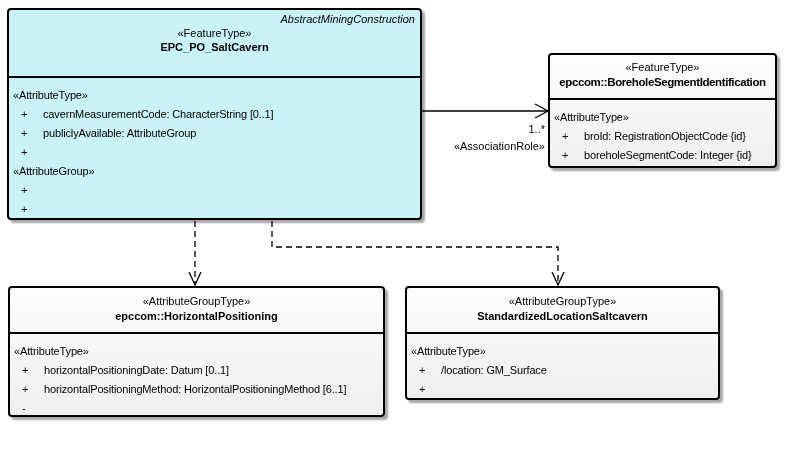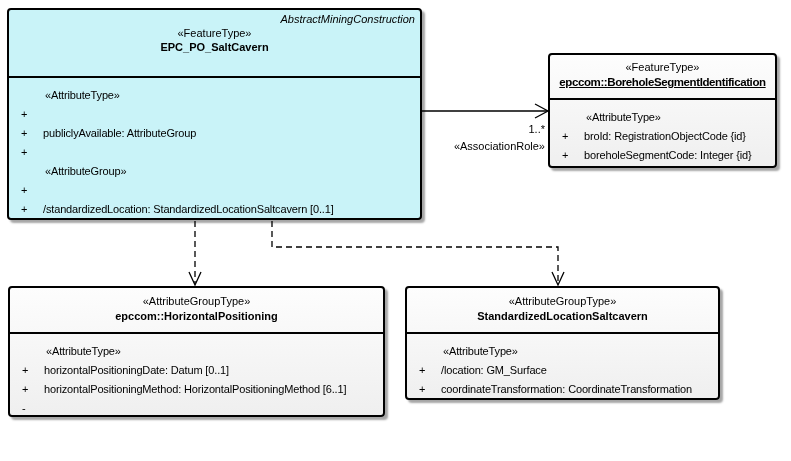--- a/index.html
+++ b/index.html
@@ -14,26 +14,26 @@
   }
   .cyan-box{background:#c9f3f8;}
   .white-box{background:linear-gradient(180deg,#fdfdfd,#efefef);}
   .hdr{border-bottom:2px solid #000;box-sizing:border-box;}
   .parent-label{
     font-size:11px;font-style:italic;text-align:right;
     padding:3px 5px 0 0;white-space:nowrap;
   }
   .stereo{font-size:11px;text-align:center;white-space:nowrap;}
   .cls-name{font-size:11px;font-weight:bold;text-align:center;white-space:nowrap;}
-  .tight-name{font-size:11.5px;letter-spacing:-0.4px;text-decoration:underline;}
+  .tight-name{font-size:11.5px;letter-spacing:-0.4px;}
   .compartment{padding-top:7px;}
   .row{display:flex;align-items:center;height:19px;font-size:11px;white-space:nowrap;}
   .vis{flex:none;width:22px;padding-left:12px;box-sizing:content-box;}
   .attr-text{letter-spacing:-0.15px;}
-  .st-row{padding-left:36px;}
+  .st-row{padding-left:4px;}
   .conn-labels{
     position:absolute;right:246px;top:121px;text-align:right;
     font-size:11px;line-height:17px;white-space:nowrap;
   }
   svg.overlay{position:absolute;left:0;top:0;}
   .mt2{margin-top:2px;}
   .mt3{margin-top:3px;}
 </style>
 </head>
 <body>
@@ -60,37 +60,37 @@
       <div class="parent-label">AbstractMiningConstruction</div>
       <div class="stereo mt2">«FeatureType»</div>
       <div class="cls-name mt2">EPC_PO_SaltCavern</div>
     </div>
     <div class="compartment">
       <div class="row st-row">
         <span class="attr-text">«AttributeType»</span>
       </div>
       <div class="row">
         <span class="vis">+</span>
+        <span class="attr-text">cavernMeasurementCode: CharacterString [0..1]</span>
       </div>
       <div class="row">
         <span class="vis">+</span>
         <span class="attr-text">publiclyAvailable: AttributeGroup</span>
       </div>
       <div class="row">
         <span class="vis">+</span>
       </div>
       <div class="row st-row">
         <span class="attr-text">«AttributeGroup»</span>
       </div>
       <div class="row">
         <span class="vis">+</span>
       </div>
       <div class="row">
         <span class="vis">+</span>
-        <span class="attr-text">/standardizedLocation: StandardizedLocationSaltcavern [0..1]</span>
       </div>
     </div>
   </div>
 
   <div class="uml-box white-box" style="left:548px;top:53px;width:229px;height:115px;">
     <div class="hdr" style="height:45px;">
       <div class="stereo" style="padding-top:6px;">«FeatureType»</div>
       <div class="cls-name tight-name mt3">epccom::BoreholeSegmentIdentification</div>
     </div>
     <div class="compartment">
@@ -144,18 +144,17 @@
     <div class="compartment">
       <div class="row st-row">
         <span class="attr-text">«AttributeType»</span>
       </div>
       <div class="row">
         <span class="vis">+</span>
         <span class="attr-text">/location: GM_Surface</span>
       </div>
       <div class="row">
         <span class="vis">+</span>
-        <span class="attr-text">coordinateTransformation: CoordinateTransformation</span>
       </div>
     </div>
   </div>
 
 </div>
 
 </body></html>

